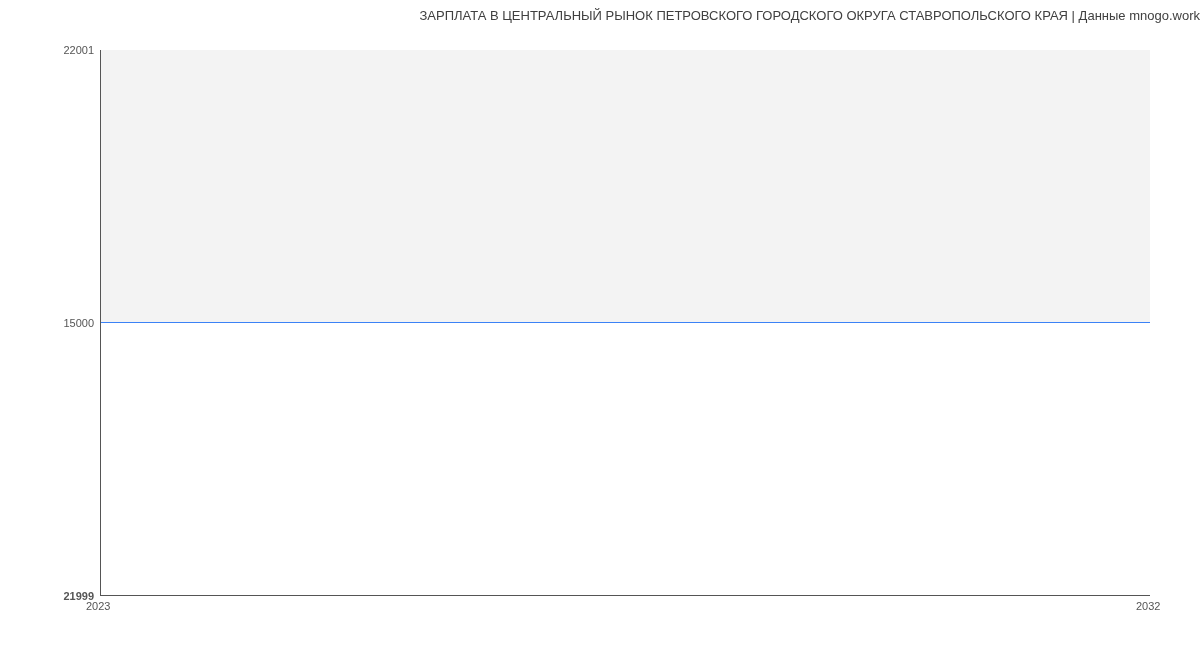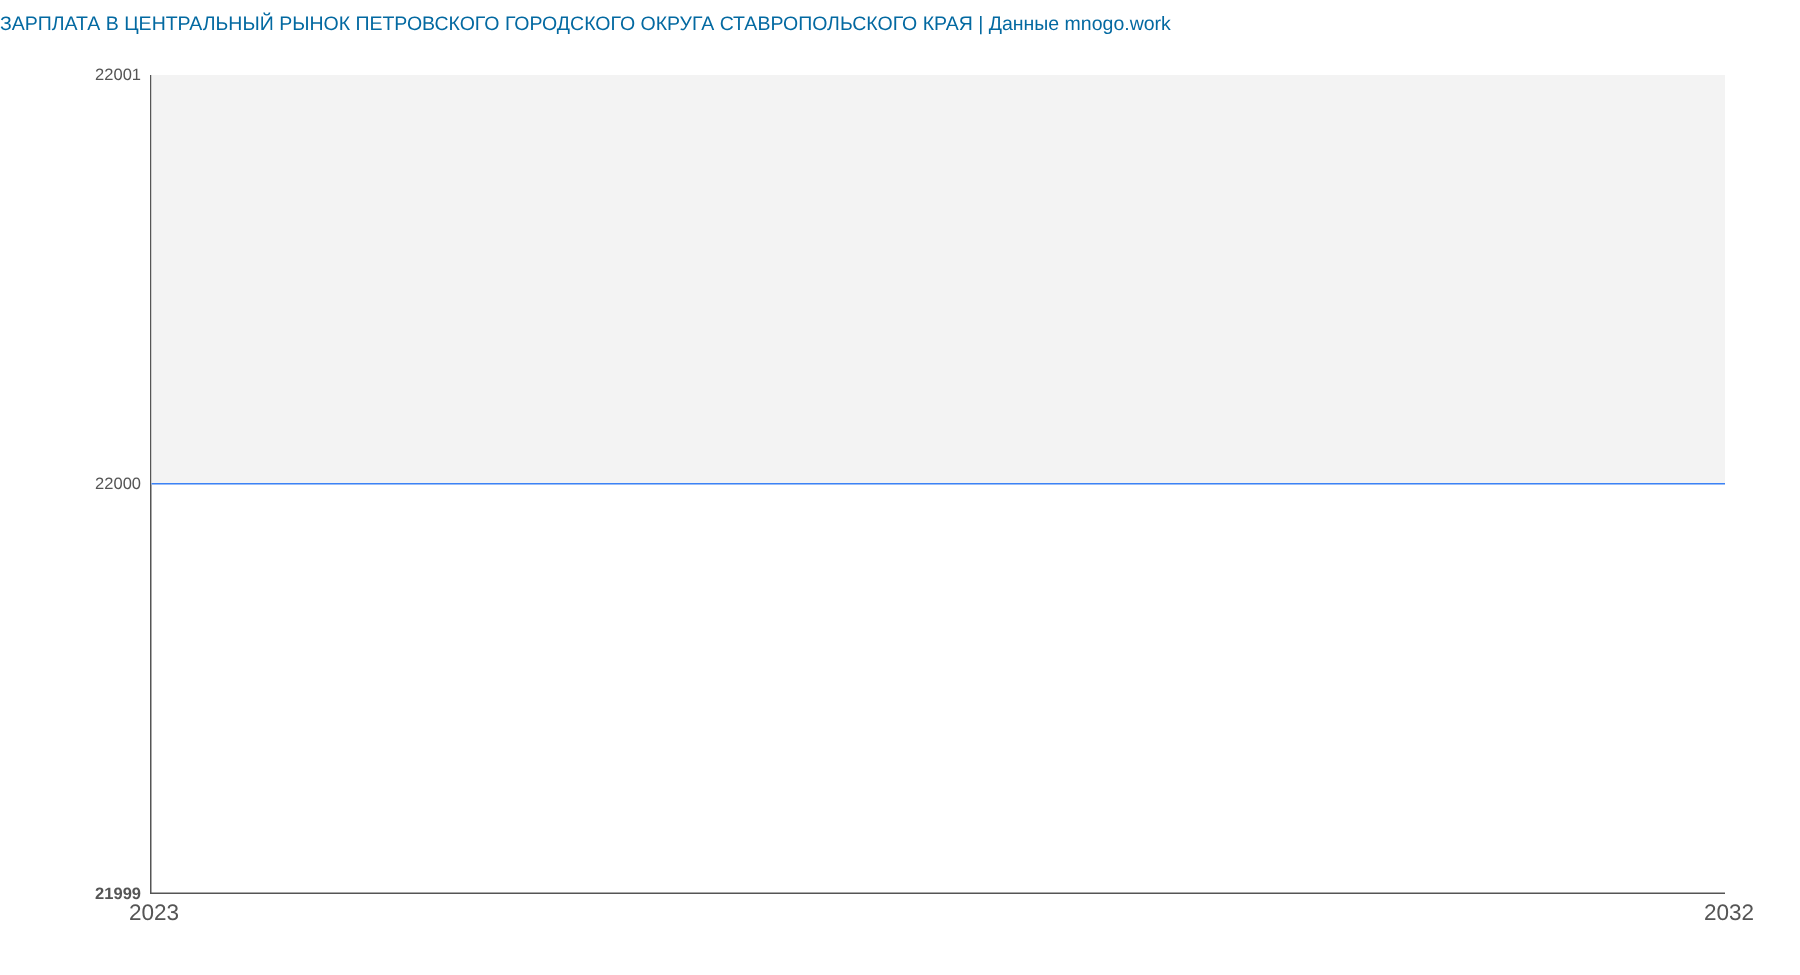--- a/index.html
+++ b/index.html
@@ -9,23 +9,23 @@
     height: 650px;
     font-family: Verdana, Geneva, sans-serif;
     background: #ffffff;
     position: relative;
   }
   .chart-title {
     position: absolute;
     top: 8px;
     left: 0;
     right: 0;
-    text-align: left;
+    text-align: right;
     font-size: 13px;
-    color: #0369a1;
+    color: #404040;
   }
   .plot-area {
     position: absolute;
     top: 50px;
     left: 100px;
     width: 1050px;
     height: 546px;
     border-left: 1px solid #555;
     border-bottom: 1px solid #555;
     box-sizing: border-box;
@@ -51,32 +51,32 @@
     position: absolute;
     right: 1106px;
     font-size: 11px;
     color: #555;
     transform: translateY(-50%);
     margin-left: 48px;
   }
   .x-tick-label {
     position: absolute;
     top: 600px;
-    font-size: 15px;
+    font-size: 11px;
     color: #555;
   }
 </style>
 </head>
 <body>
 
 <div class="chart-title">ЗАРПЛАТА В ЦЕНТРАЛЬНЫЙ РЫНОК ПЕТРОВСКОГО ГОРОДСКОГО ОКРУГА СТАВРОПОЛЬСКОГО КРАЯ | Данные mnogo.work</div>
 
 <div class="plot-area">
   <div class="fill-upper"></div>
   <div class="data-line"></div>
 </div>
 
 <div class="y-tick-label" style="top:50px;">22001</div>
-<div class="y-tick-label" style="top:323px;">22000</div>
+<div class="y-tick-label" style="top:323px;">15000</div>
 <div class="y-tick-label" style="top:596px;font-weight:bold;">21999</div>
 
 <div class="x-tick-label" style="left:86px;">2023</div>
 <div class="x-tick-label" style="left:1136px;">2032</div>
 
 </body></html>

